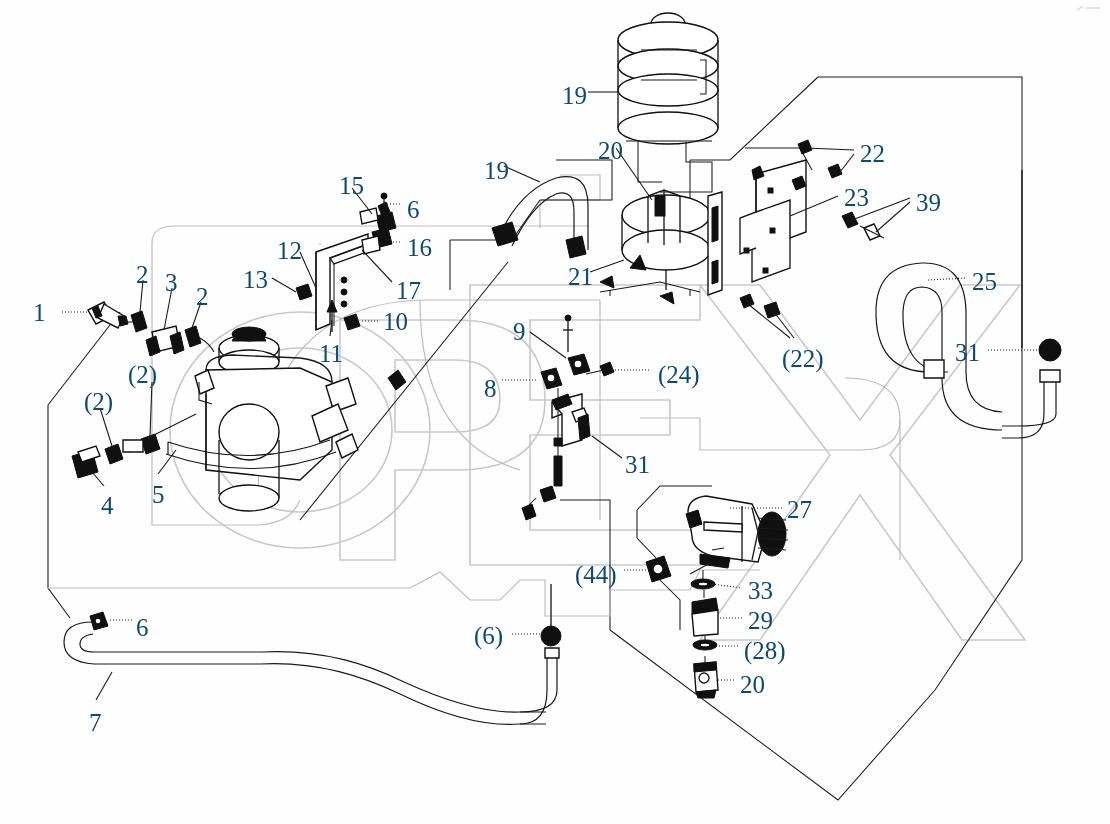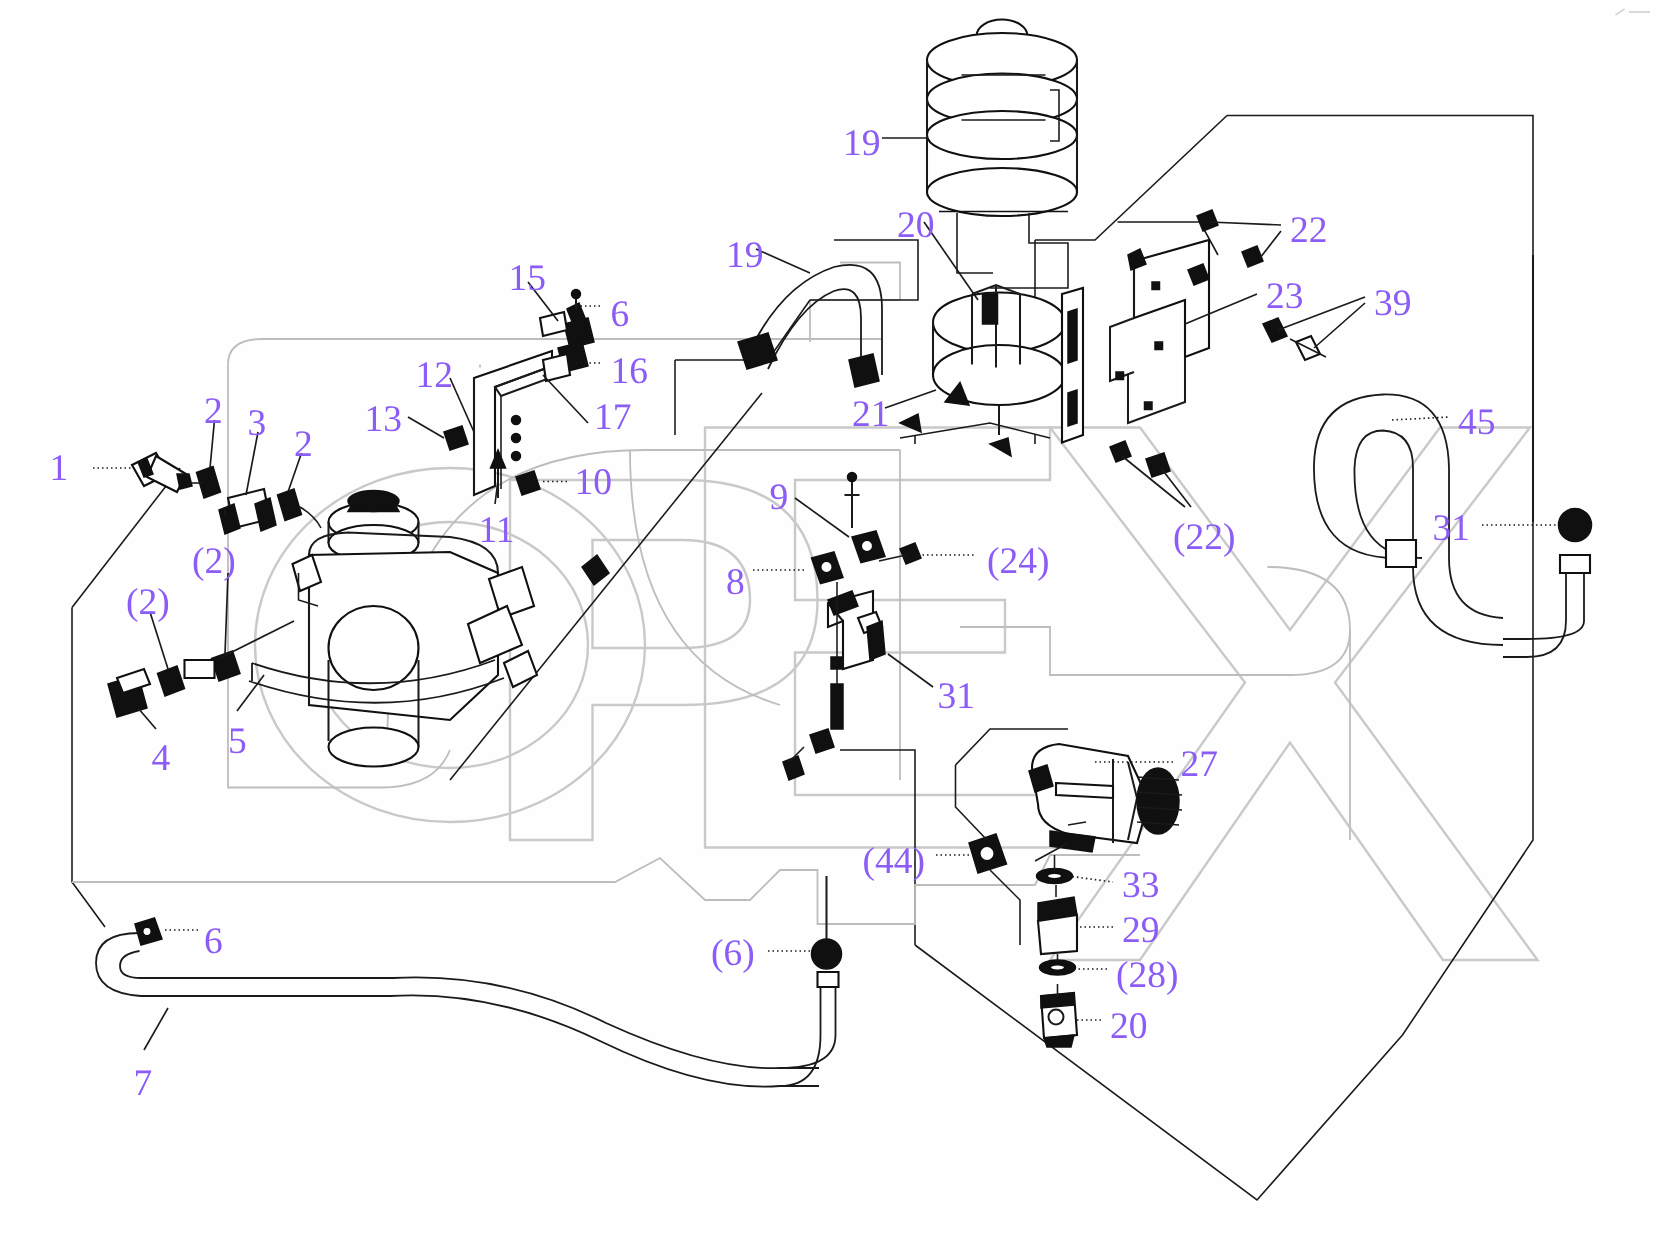--- a/index.html
+++ b/index.html
@@ -8,21 +8,21 @@
     position:relative;
     width:1110px;height:824px;
     background:#fefefe;
     overflow:hidden;
   }
   #sheet svg{position:absolute;left:0;top:0;width:1110px;height:824px;}
   .lbl{
     position:absolute;
     font-family:"Liberation Serif", serif;
     font-size:25px;
-    color:#8b5cf6;
+    color:#0c4a6e;
     letter-spacing:0px;
     white-space:nowrap;
     line-height:1;
     user-select:none;
   }
   .wm{
     fill:none;
     stroke:#c9c9c9;
     stroke-width:1.6;
   }
@@ -472,31 +472,31 @@
   <div class="lbl" style="left:474px;top:623px">(6)</div>
   <div class="lbl" style="left:484px;top:376px">8</div>
   <div class="lbl" style="left:513px;top:319px">9</div>
   <div class="lbl" style="left:383px;top:309px">10</div>
   <div class="lbl" style="left:319px;top:341px">11</div>
   <div class="lbl" style="left:277px;top:238px">12</div>
   <div class="lbl" style="left:243px;top:267px">13</div>
   <div class="lbl" style="left:407px;top:197px">6</div>
   <div class="lbl" style="left:339px;top:173px">15</div>
   <div class="lbl" style="left:407px;top:235px">16</div>
-  <div class="lbl" style="left:396px;top:266px">17</div>
+  <div class="lbl" style="left:396px;top:278px">17</div>
   <div class="lbl" style="left:484px;top:158px">19</div>
   <div class="lbl" style="left:562px;top:83px">19</div>
   <div class="lbl" style="left:598px;top:138px">20</div>
   <div class="lbl" style="left:568px;top:264px">21</div>
   <div class="lbl" style="left:860px;top:141px">22</div>
   <div class="lbl" style="left:844px;top:185px">23</div>
   <div class="lbl" style="left:916px;top:190px">39</div>
   <div class="lbl" style="left:782px;top:346px">(22)</div>
   <div class="lbl" style="left:658px;top:362px">(24)</div>
-  <div class="lbl" style="left:972px;top:269px">45</div>
+  <div class="lbl" style="left:972px;top:269px">25</div>
   <div class="lbl" style="left:955px;top:340px">31</div>
   <div class="lbl" style="left:575px;top:562px">(44)</div>
   <div class="lbl" style="left:787px;top:497px">27</div>
   <div class="lbl" style="left:748px;top:578px">33</div>
   <div class="lbl" style="left:748px;top:608px">29</div>
   <div class="lbl" style="left:744px;top:638px">(28)</div>
   <div class="lbl" style="left:740px;top:672px">20</div>
   <div class="lbl" style="left:625px;top:452px">31</div>
 
 </div>

